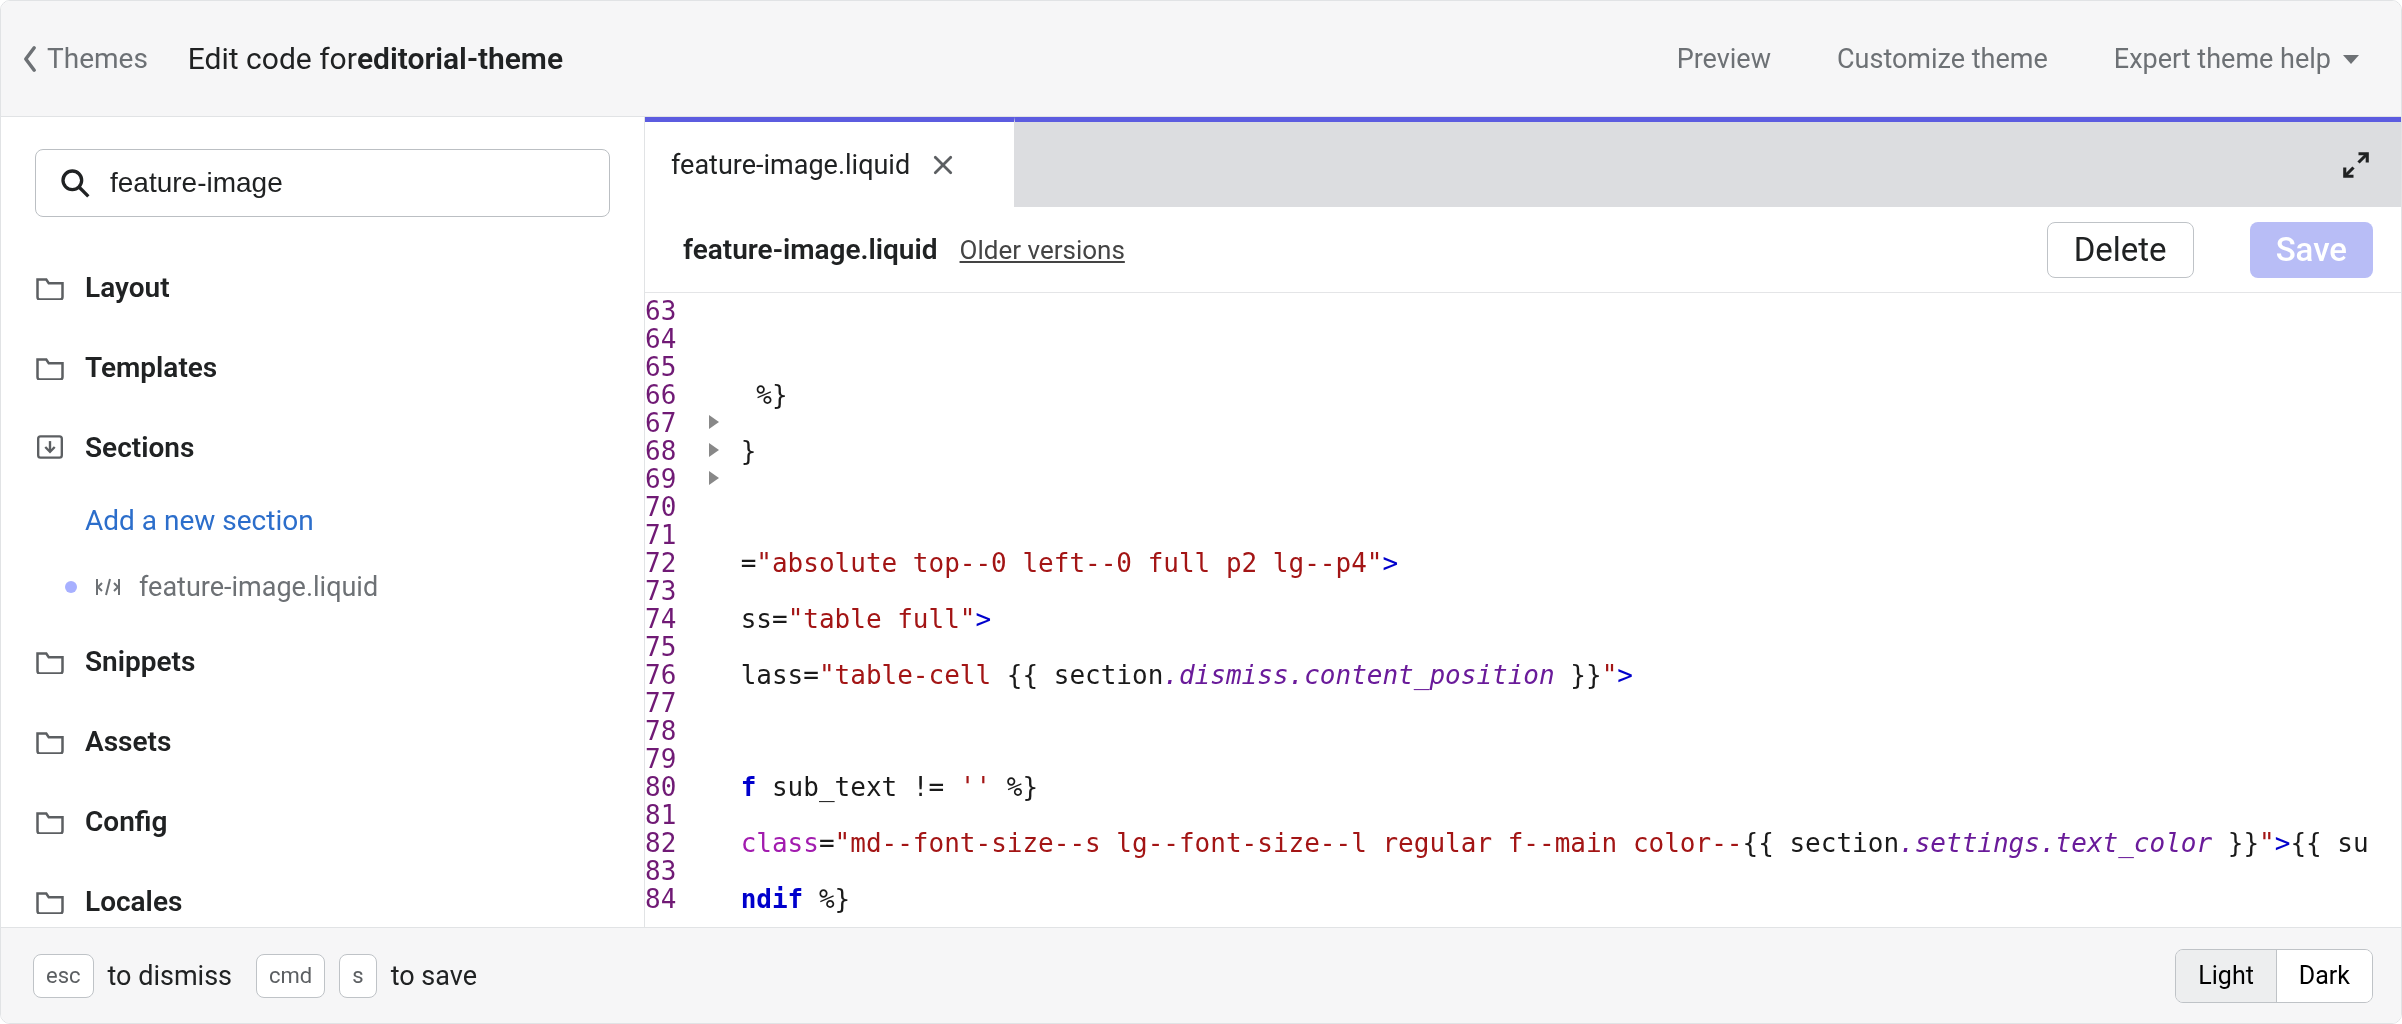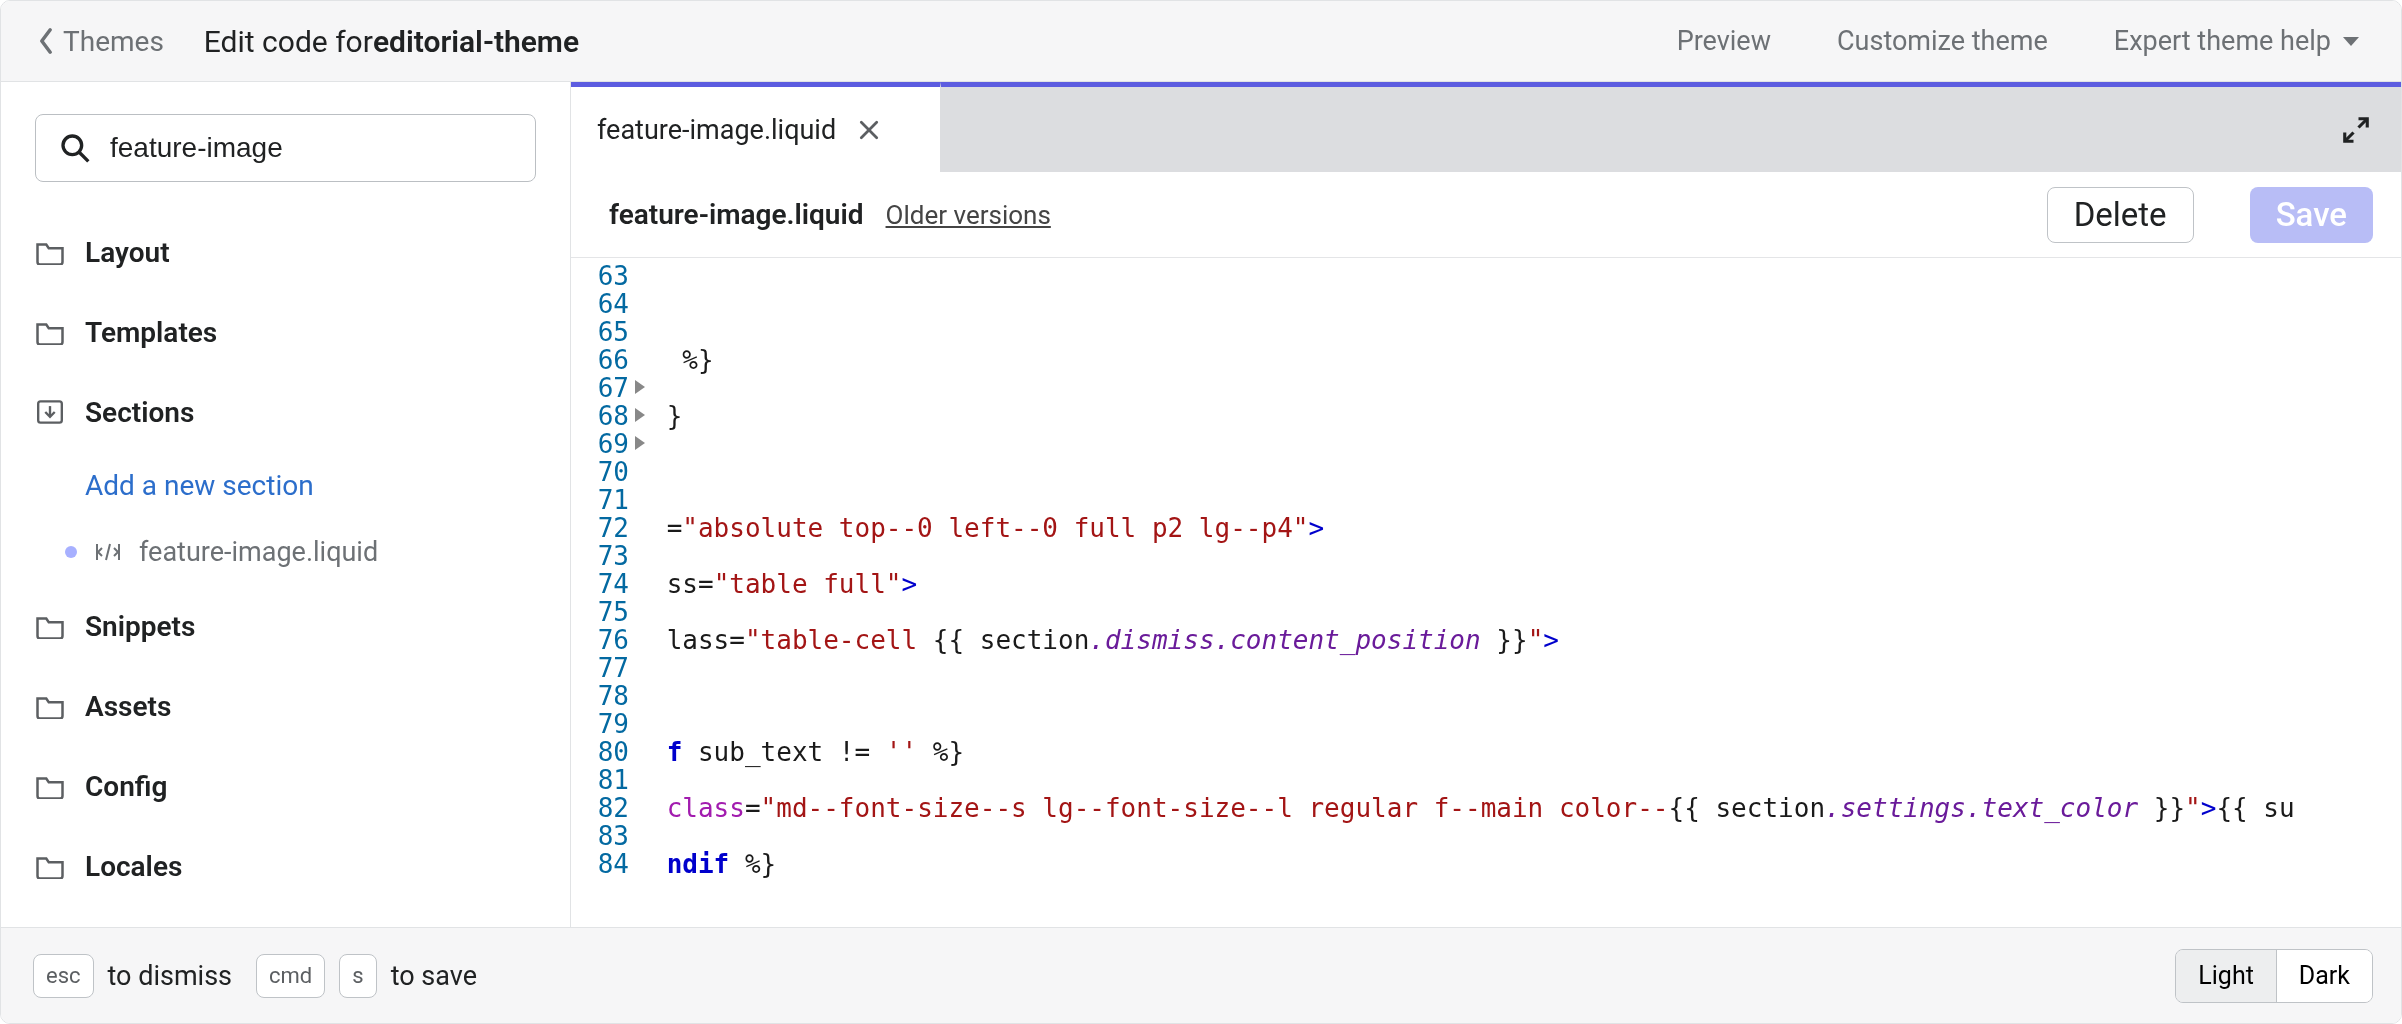--- a/index.html
+++ b/index.html
@@ -1,34 +1,34 @@
 <!DOCTYPE html>
 <html><head>
 <meta charset="utf-8">
 <style>
 * { box-sizing: border-box; margin: 0; padding: 0; }
 body { font-family: -apple-system, BlinkMacSystemFont, "Segoe UI", Roboto, sans-serif; background: #fff; color: #202223; overflow: hidden; }
 
 .app { width: 2402px; height: 1024px; display: flex; flex-direction: column; border: 1.5px solid #e1e3e5; border-radius: 10px; overflow: hidden; background: #fff; }
 
 
-.topbar { height: 81px; background: #f6f6f7; border-bottom: 1.5px solid #e1e3e5; display: flex; align-items: center; padding: 0 40px 0 36px; gap: 22px; justify-content: flex-end; }
+.topbar { height: 116px; background: #f6f6f7; border-bottom: 1.5px solid #e1e3e5; display: flex; align-items: center; padding: 0 40px 0 20px; gap: 22px; justify-content: flex-end; }
 .back-link { display: flex; align-items: center; gap: 8px; color: #6d7175; font-size: 28px; cursor: pointer; }
 .back-link svg { width: 18px; height: 28px; }
 .title-wrap { display: flex; align-items: baseline; gap: 0; font-size: 30px; color: #202223; margin-left: 18px; }
 .title-wrap .bold { font-weight: 600; }
 .topbar-spacer { flex: 1; }
 .topbar-link { font-size: 27px; color: #6d7175; cursor: pointer; margin-left: 44px; display: flex; align-items: center; gap: 10px; }
 .topbar-link svg { width: 20px; height: 14px; }
 
 
 .main { flex: 1; display: flex; min-height: 0; }
 
 
-.sidebar { width: 570px; border-right: 1.5px solid #e1e3e5; display: flex; flex-direction: column; padding: 32px 34px 0 34px; }
+.sidebar { width: 644px; border-right: 1.5px solid #e1e3e5; display: flex; flex-direction: column; padding: 32px 34px 0 34px; }
 .search-wrap { position: relative; }
 .search-input { width: 100%; height: 68px; border: 1.5px solid #bbbfc3; border-radius: 8px; padding: 0 20px 0 74px; font-size: 28px; color: #202223; outline: none; }
 .search-icon { position: absolute; left: 24px; top: 50%; transform: translateY(-50%); width: 32px; height: 32px; }
 .tree { margin-top: 34px; display: flex; flex-direction: column; gap: 8px; }
 .tree-item { display: flex; align-items: center; gap: 20px; height: 72px; font-size: 28px; font-weight: 600; color: #202223; cursor: pointer; }
 .tree-item .folder-icon, .tree-item .dl-icon { width: 30px; height: 26px; flex-shrink: 0; }
 .tree-link { font-size: 28px; color: #2c6ecb; font-weight: 400; padding-left: 50px; height: 58px; display: flex; align-items: center; cursor: pointer; }
 .tree-file { font-size: 27px; color: #6d7175; font-weight: 400; padding-left: 30px; height: 60px; display: flex; align-items: center; gap: 16px; cursor: pointer; }
 .tree-file .dot { width: 12px; height: 12px; background: #a7b0ff; border-radius: 50%; }
 .tree-file .code-icon { width: 30px; height: 24px; }
@@ -44,21 +44,21 @@
 
 .filebar { height: 86px; background: #fff; border-bottom: 1.5px solid #e4e5e7; display: flex; align-items: center; padding: 0 28px 0 38px; gap: 22px; }
 .filebar .fname { font-size: 28px; font-weight: 600; }
 .filebar .older { font-size: 26px; color: #444; text-decoration: underline; cursor: pointer; }
 .filebar-spacer { flex: 1; }
 .btn { height: 56px; padding: 0 26px; border-radius: 8px; font-size: 33px; cursor: pointer; display: flex; align-items: center; }
 .btn-outline { background: #fff; border: 1.5px solid #bfc3c7; color: #202223; }
 .btn-primary { background: #b8bdf6; border: none; color: #fff; font-weight: 500; }
 
 .code-wrap { flex: 1; display: flex; background: #fff; overflow: hidden; font-family: "SF Mono", Menlo, Monaco, Consolas, monospace; font-size: 26px; line-height: 28px; }
-.gutter { width: 64px; text-align: right; color: #0369a1; padding: 4px 6px 0 0; user-select: none; }
+.gutter { width: 64px; color: #701a75; padding: 4px 6px 0 0; user-select: none; }
 .gutter .ln { height: 28px; position: relative; }
 .gutter .arrow { position: absolute; right: -16px; top: 6px; width: 0; height: 0; border-left: 10px solid #888; border-top: 7px solid transparent; border-bottom: 7px solid transparent; }
 .code { flex: 1; padding: 4px 0 0 16px; white-space: pre; color: #1a1a1a; overflow: hidden; }
 .code .row { height: 28px; }
 .c-str { color: #a31515; }
 .c-attr { color: #a21caf; }
 .c-op { color: #0000cc; }
 .c-var { color: #6a1b9a; font-style: italic; }
 .c-kw { color: #0000cc; font-weight: 600; }
 .c-plain { color: #1a1a1a; }

